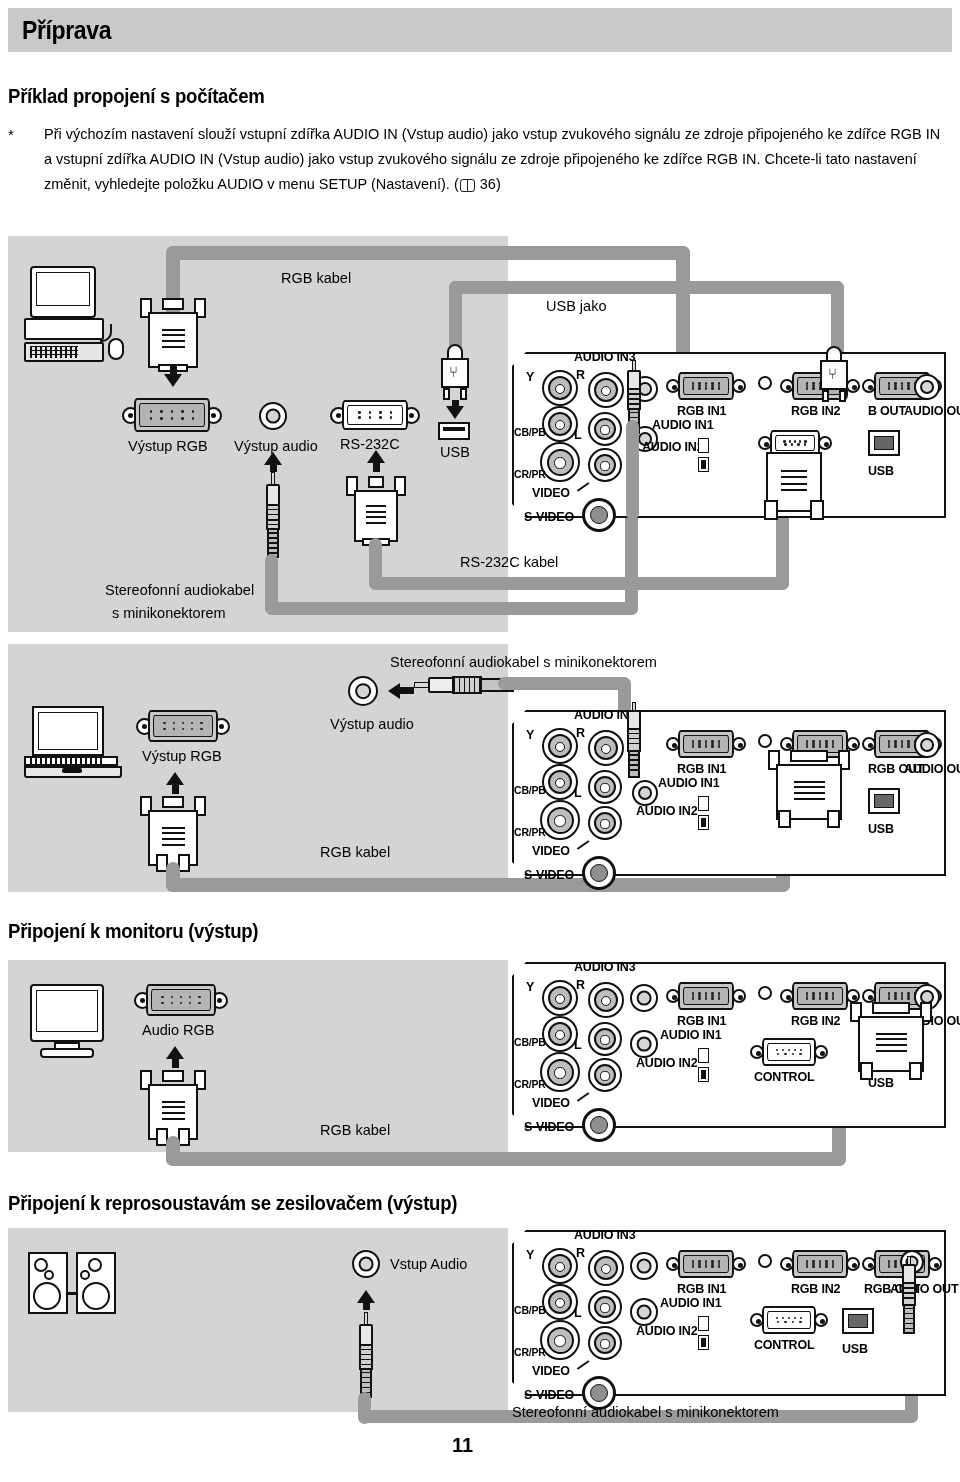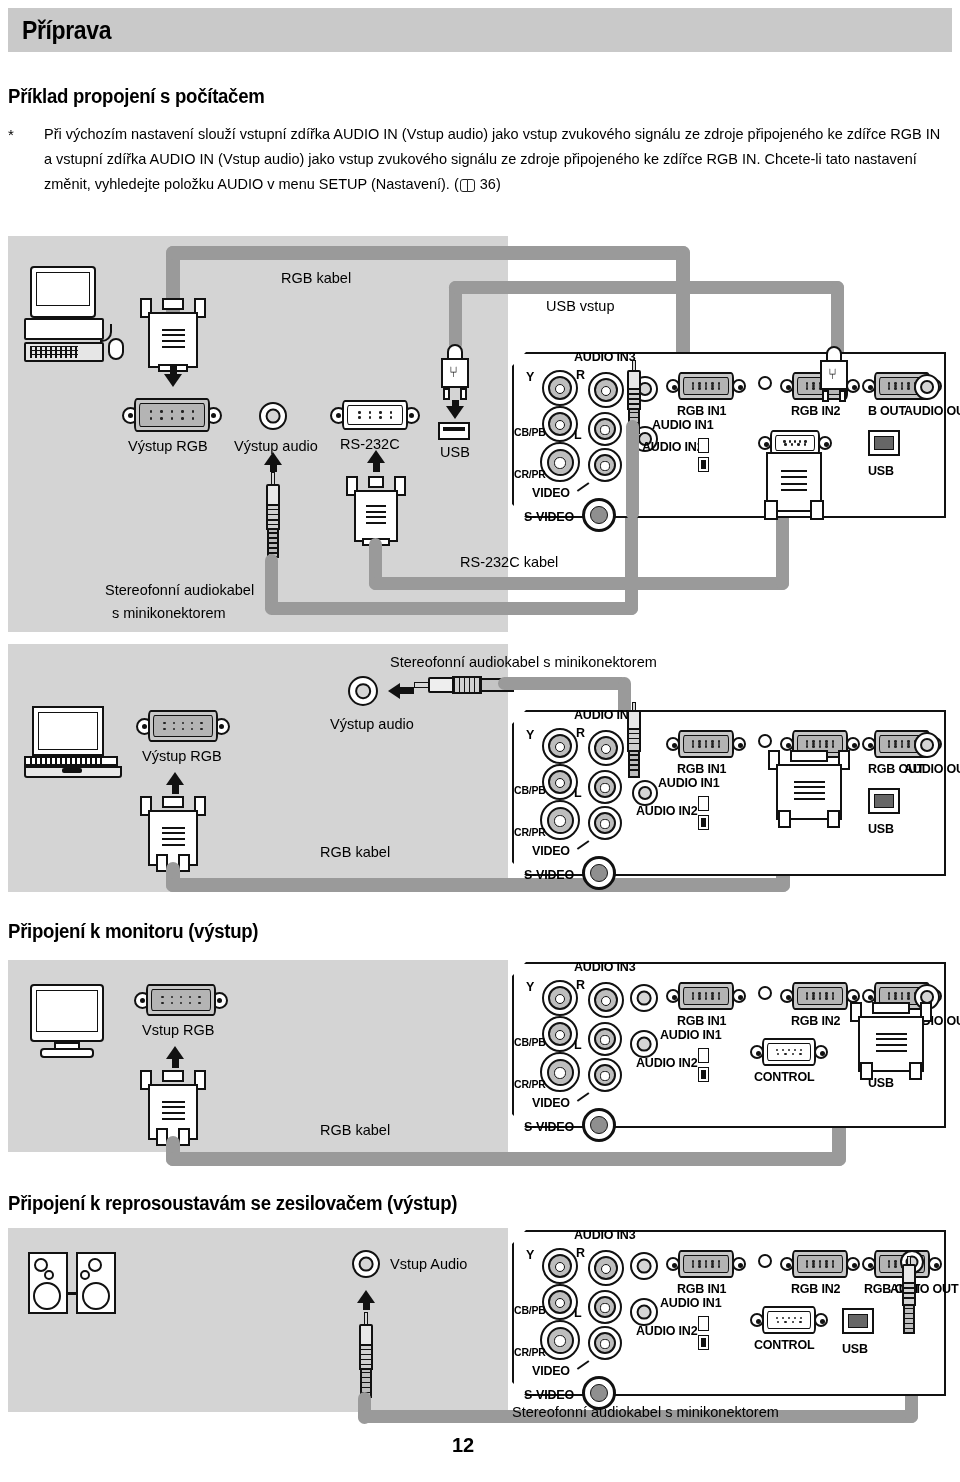--- a/index.html
+++ b/index.html
@@ -204,21 +204,21 @@
 
   <div class="cable round" style="left:166px;top:10px;width:14px;height:100px;"></div>
   <div class="cable round" style="left:166px;top:10px;width:524px;height:14px;"></div>
   <div class="cable round" style="left:676px;top:10px;width:14px;height:118px;"></div>
 
   <div class="cable round" style="left:449px;top:45px;width:13px;height:70px;"></div>
   <div class="cable round" style="left:449px;top:45px;width:395px;height:13px;"></div>
   <div class="cable round" style="left:831px;top:45px;width:13px;height:90px;"></div>
 
   <div class="lbl" style="left:281px;top:34px;">RGB kabel</div>
-  <div class="lbl" style="left:546px;top:62px;">USB vstup</div>
+  <div class="lbl" style="left:546px;top:62px;">USB jako</div>
 
   <div class="desktop" style="left:22px;top:30px;width:108px;height:100px;">
     <div class="crt-body" style="left:8px;top:0;width:66px;height:52px;border-radius:4px;"></div>
     <div class="crt-screen" style="left:14px;top:6px;width:54px;height:34px;"></div>
     <div class="crt-body" style="left:2px;top:52px;width:80px;height:22px;border-radius:2px;"></div>
     <div class="crt-body" style="left:2px;top:76px;width:80px;height:20px;border-radius:2px;background:#e6e6e6;"></div>
     <div style="position:absolute;left:8px;top:80px;width:48px;height:12px;background:repeating-linear-gradient(90deg,#111 0 2px,transparent 2px 5px),repeating-linear-gradient(#111 0 1.5px,transparent 1.5px 4px);"></div>
     <div style="position:absolute;left:86px;top:72px;width:16px;height:22px;border:2px solid #111;border-radius:8px;background:#fff;"></div>
     <div style="position:absolute;left:78px;top:58px;width:12px;height:18px;border-right:2px solid #111;border-bottom:2px solid #111;border-radius:0 0 10px 0;"></div>
   </div>
@@ -839,21 +839,21 @@
               <i class="pin"></i>
               <i class="pin"></i>
               <i class="pin"></i>
               <i class="pin"></i>
               <i class="pin"></i>
             </div>
           </div>
     </div>
       </div>
   </div>
-  <div class="lbl" style="left:142px;top:62px;">Vstup RGB</div>
+  <div class="lbl" style="left:142px;top:62px;">Audio RGB</div>
 
   <div class="arrow up" style="left:166px;top:86px;"></div>
   <div class="arrow-stem" style="left:171.5px;top:98px;height:10px;"></div>
 
   <div class="hood" style="left:140px;top:110px;width:66px;height:70px;">
     <div class="tab"></div>
       <div class="screw l"></div>
       <div class="screw r"></div>
     <div class="box">
         <div class="lines">
@@ -1283,13 +1283,13 @@
     <div class="plug" style="left:389px;top:26px;">
       <div class="tip" style="top:0;height:10px;"></div>
         <div class="barrel" style="top:8px;height:20px;"></div>
       <div class="grip" style="top:26px;height:24px;"></div>
         <div class="boot" style="top:48px;height:30px;"></div>
     </div>
   </div>
 </div>
 
 <div class="footer-lbl">Stereofonní audiokabel s minikonektorem</div>
-<div class="pagenum">12</div>
+<div class="pagenum">11</div>
 
 </body></html>

